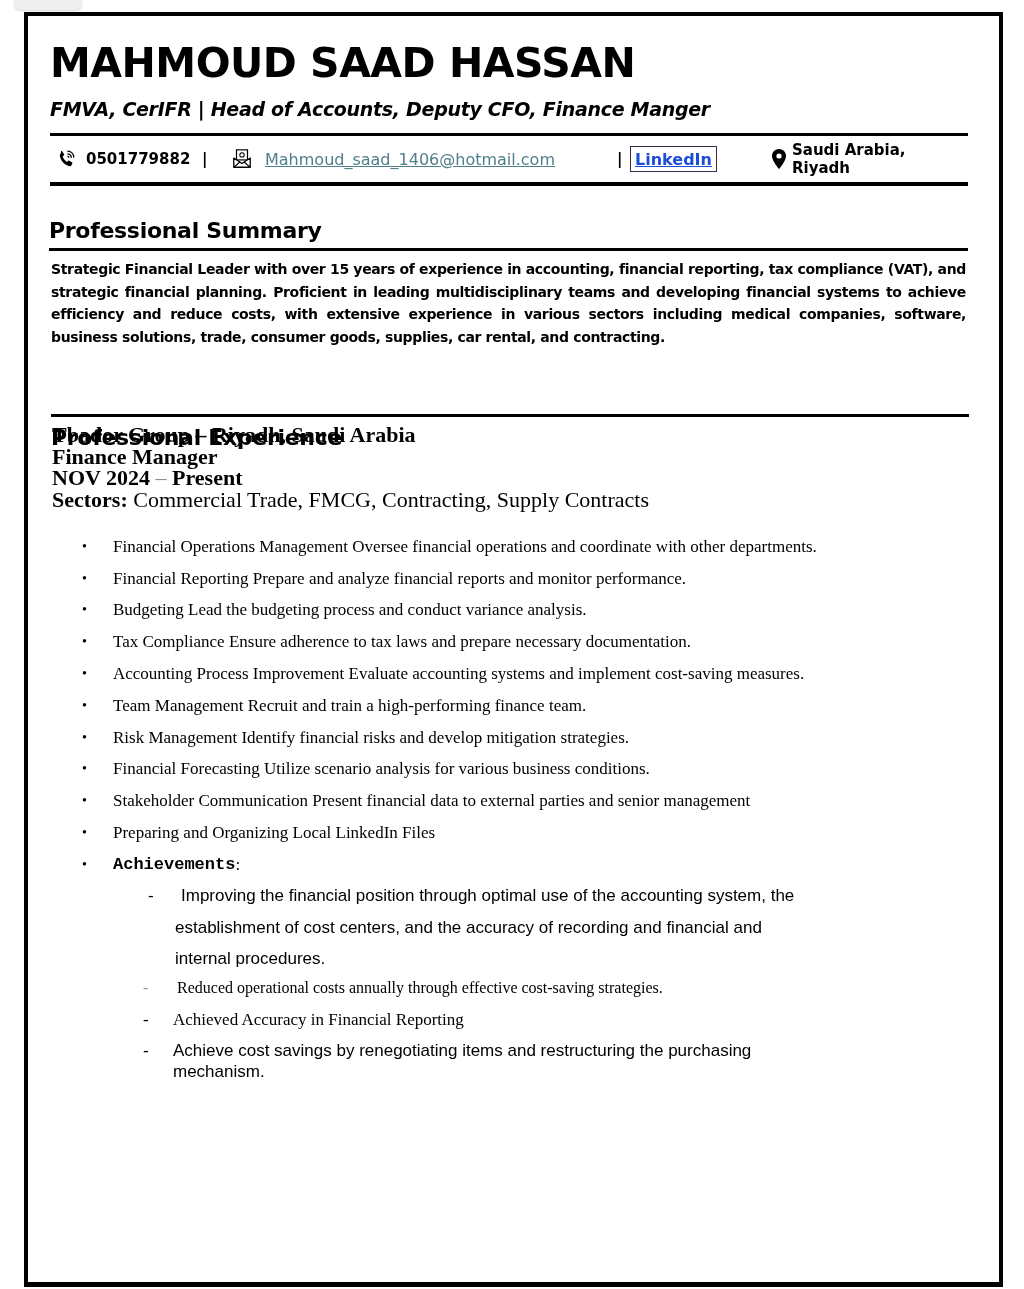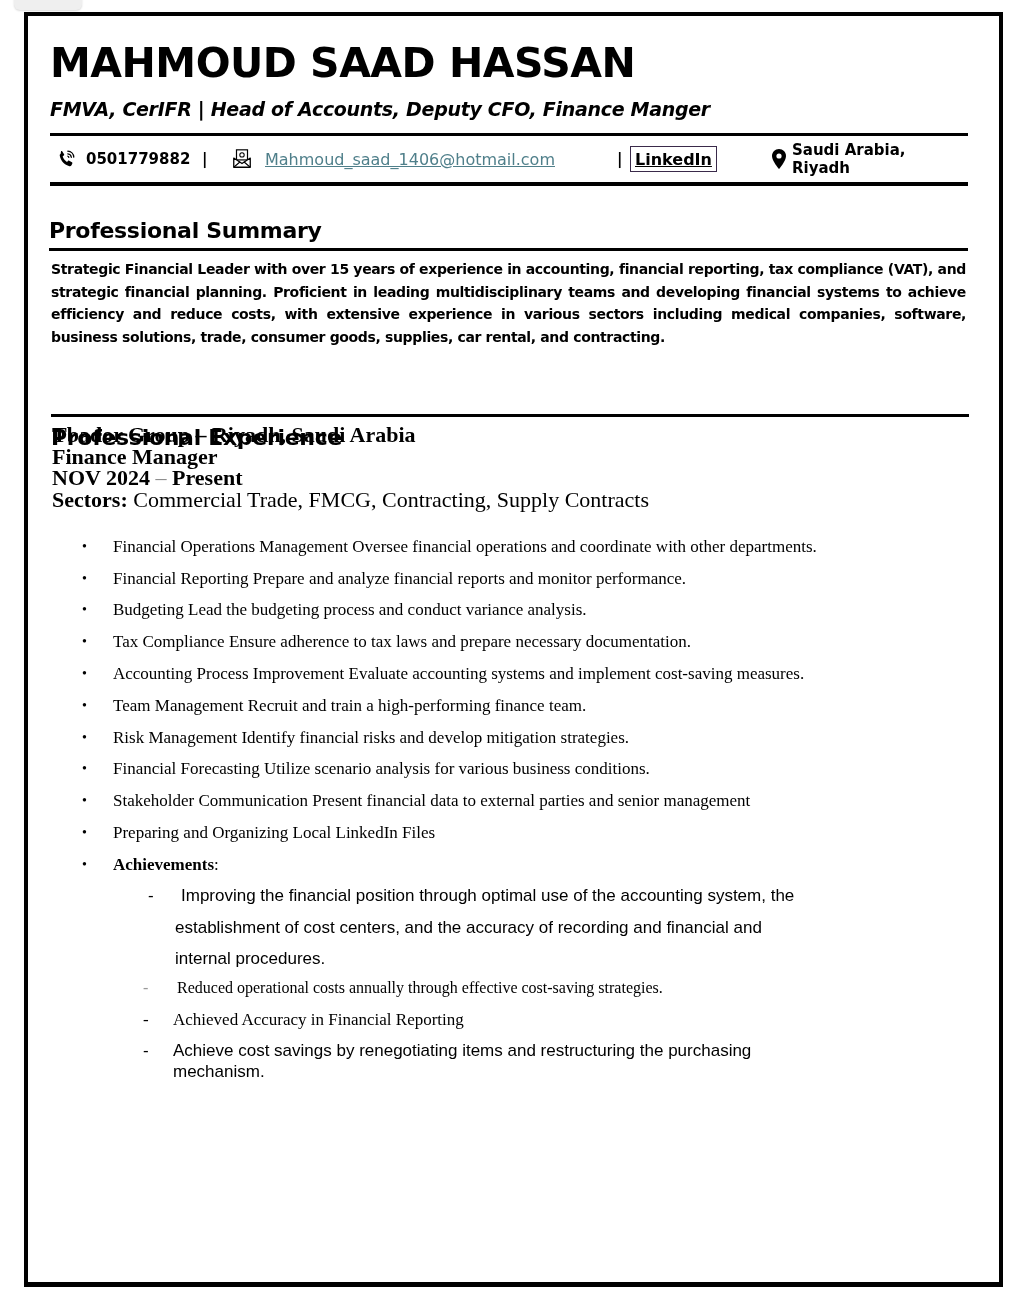--- a/index.html
+++ b/index.html
@@ -37,21 +37,21 @@
   .contact-bar > * { position: absolute; top: 0; height: 34px; display: flex; align-items: center; }
   .phone-icon { left: 5px; width: 24px; }
   .phone-text { left: 36px; }
   .sep1 { left: 152px; }
   .mail-icon { left: 181px; width: 24px; }
   .email-link { left: 215px; color: #4f7f8a; font-weight: normal; text-decoration: underline; font-size: 16px; }
   .sep2 { left: 567px; }
   .linkedin-link {
     left: 580px; top: 4px !important; height: 26px !important;
     border: 1.5px solid #3a2a4a; padding: 0 4px;
-    color: #000000; text-decoration: underline; font-weight: bold; font-size: 16px;
+    color: #1d4ed8; text-decoration: underline; font-weight: bold; font-size: 16px;
   }
   .pin-icon { left: 722px; width: 16px; }
   .location-text { left: 742px; }
 
   .section-title {
     position: absolute; font-family: "DejaVu Sans", sans-serif; font-weight: bold;
     font-size: 22px; letter-spacing: -0.3px; line-height: 30px;
   }
   .st1 { left: 49px; top: 216px; }
   .rule.r3 { left: 49px; top: 248px; width: 919px; height: 3px; }
@@ -68,21 +68,21 @@
     font-family: "Liberation Serif", serif; font-size: 22px; line-height: 21.5px;
   }
   .job-block .b { font-weight: bold; }
 
   .duties {
     position: absolute; left: 82px; top: 531px; width: 860px;
     font-family: "Liberation Serif", serif; font-size: 17px; list-style: none;
   }
   .duties li { height: 31.8px; display: flex; align-items: center; }
   .duties .bullet { width: 31px; font-size: 14px; }
-  .duties .b { font-weight: bold; }
+  .duties .b { font-weight: bold; font-family: Liberation Mono, monospace; }
 
   .ach {
     position: absolute; font-size: 17px;
   }
   .ach .dash { position: absolute; left: 0; }
   .ach-1 { left: 148px; top: 880px; width: 720px; font-family: "Liberation Sans", sans-serif; line-height: 31.5px; }
   .ach-1 .t { display: block; padding-left: 27px; text-indent: 6px; }
   .ach-1 .t2 { display: block; padding-left: 27px; }
   .ach-2 { left: 143px; top: 976px; font-family: "Liberation Serif", serif; font-size: 16px; line-height: 24px; }
   .ach-2 .dash { color: #999; }

